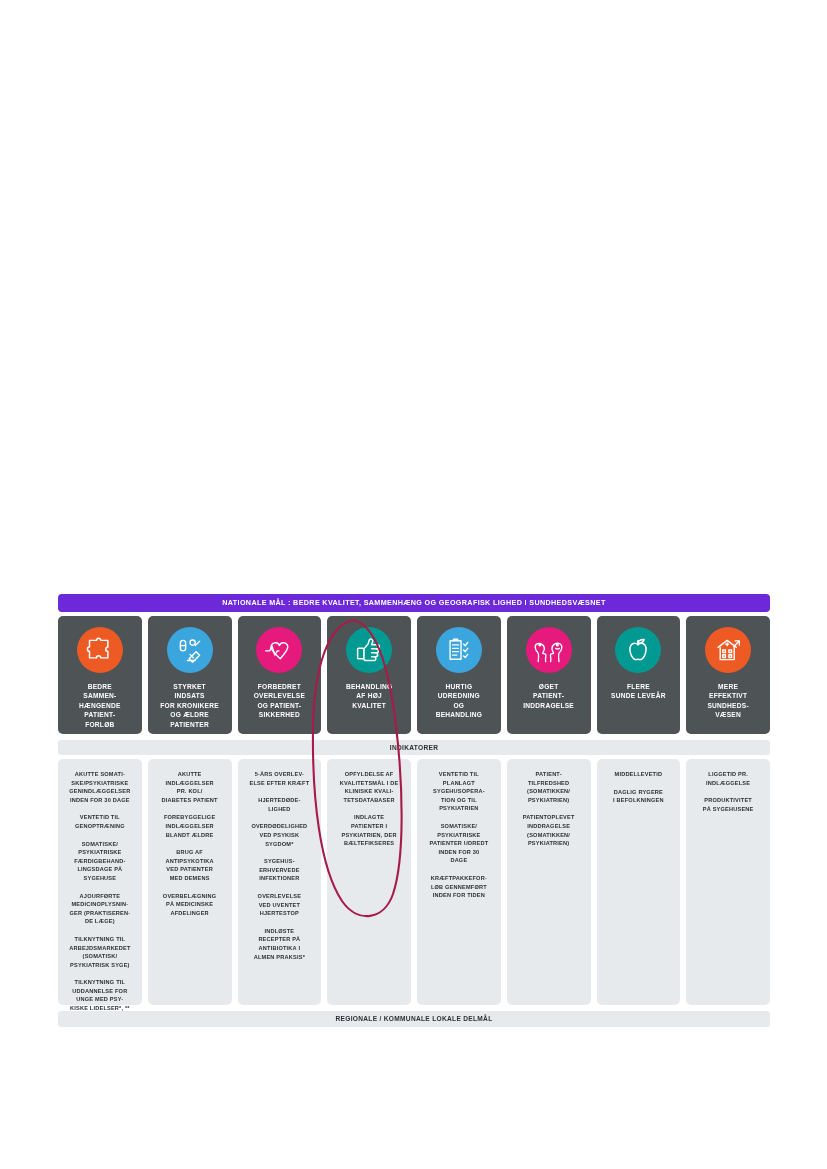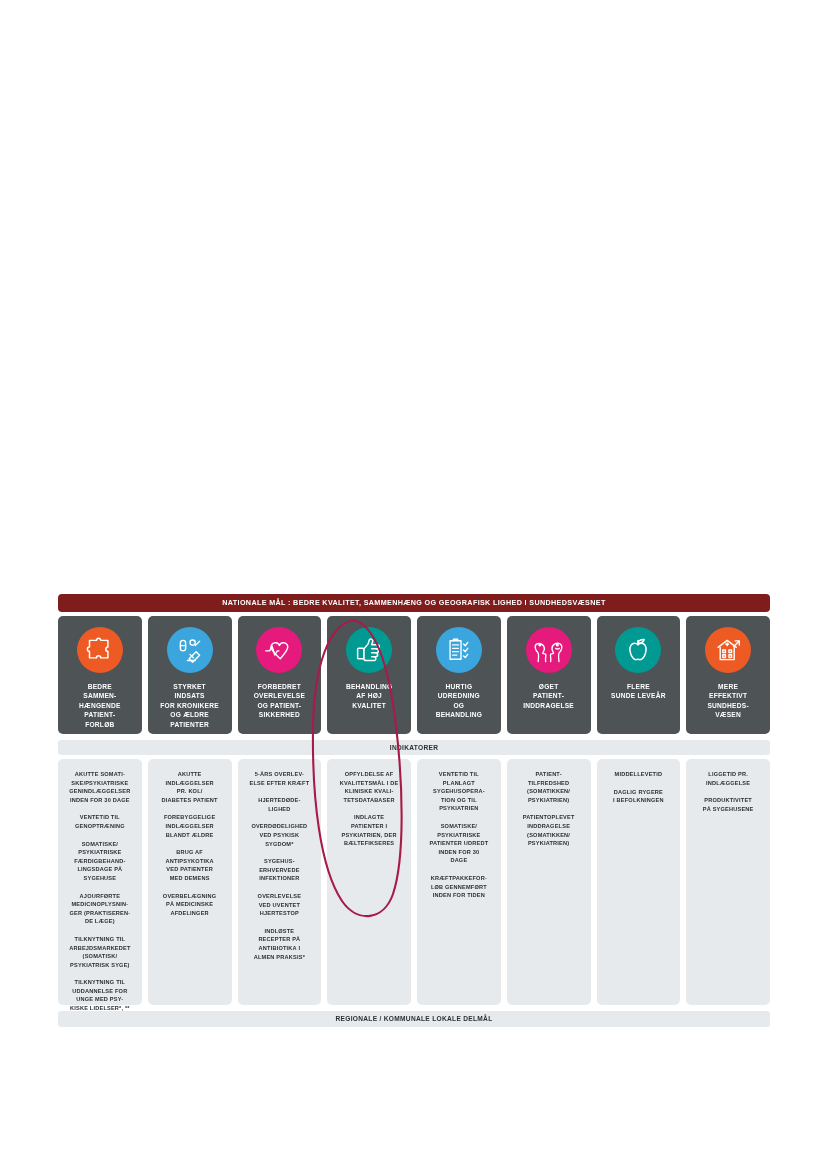--- a/index.html
+++ b/index.html
@@ -7,21 +7,21 @@
     width:827px;height:1169px;position:relative;
     font-family:"Liberation Sans","DejaVu Sans",sans-serif;
     -webkit-font-smoothing:antialiased;
   }
   #infographic{
     position:absolute;left:58px;top:594px;width:712px;
   }
 
   
   .banner{
-    background:#7f1d1d;color:#ffffff;border-radius:4px;
+    background:#6d28d9;color:#ffffff;border-radius:4px;
     height:18px;line-height:18px;text-align:center;
     font-size:7.2px;font-weight:bold;letter-spacing:.35px;
   }
 
   
   .tiles{display:flex;gap:6px;margin-top:4px;}
   .tile{
     flex:1 1 0;background:#4e5356;border-radius:5px;
     height:118px;display:flex;flex-direction:column;
     align-items:center;padding-top:11px;box-sizing:border-box;

